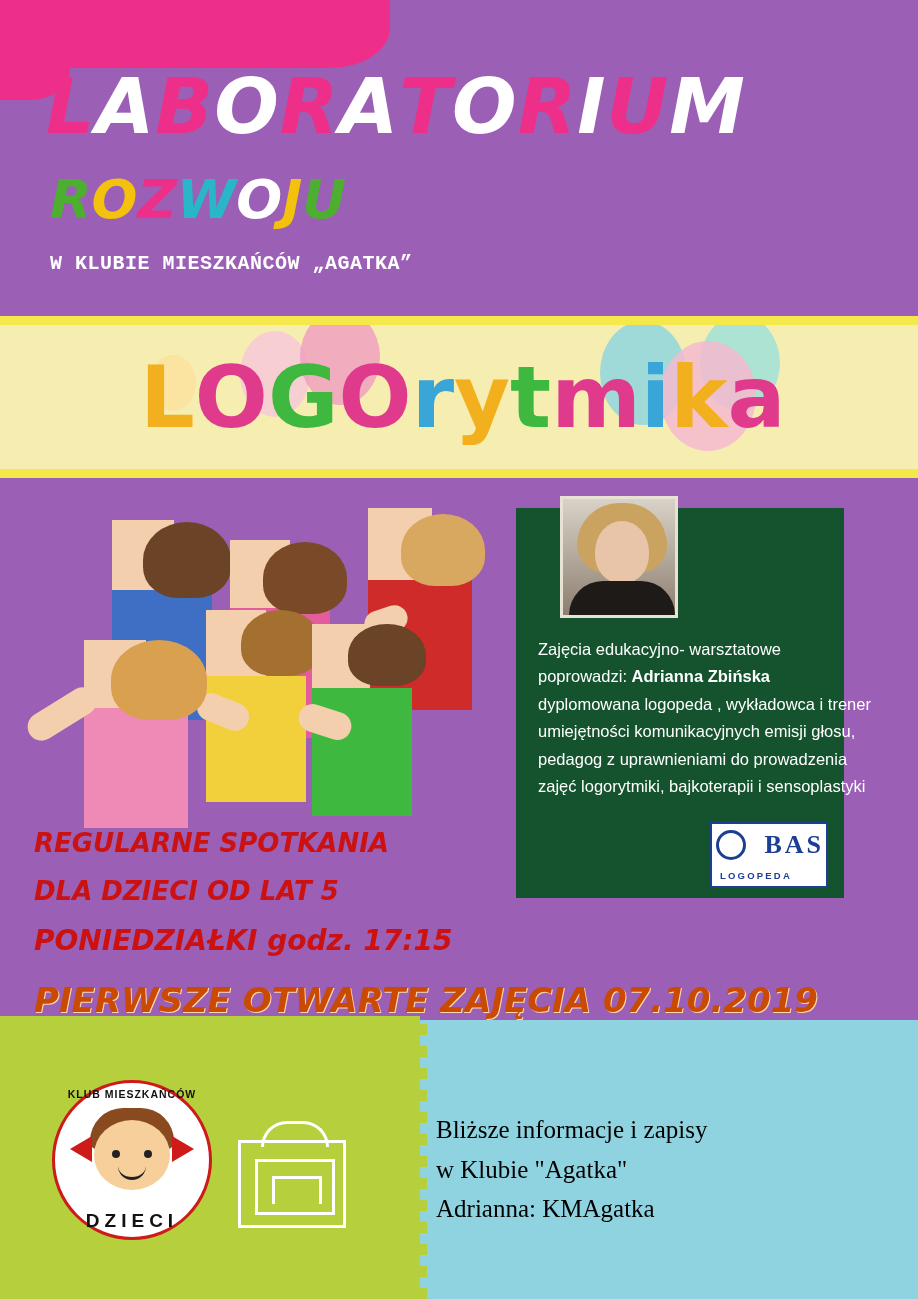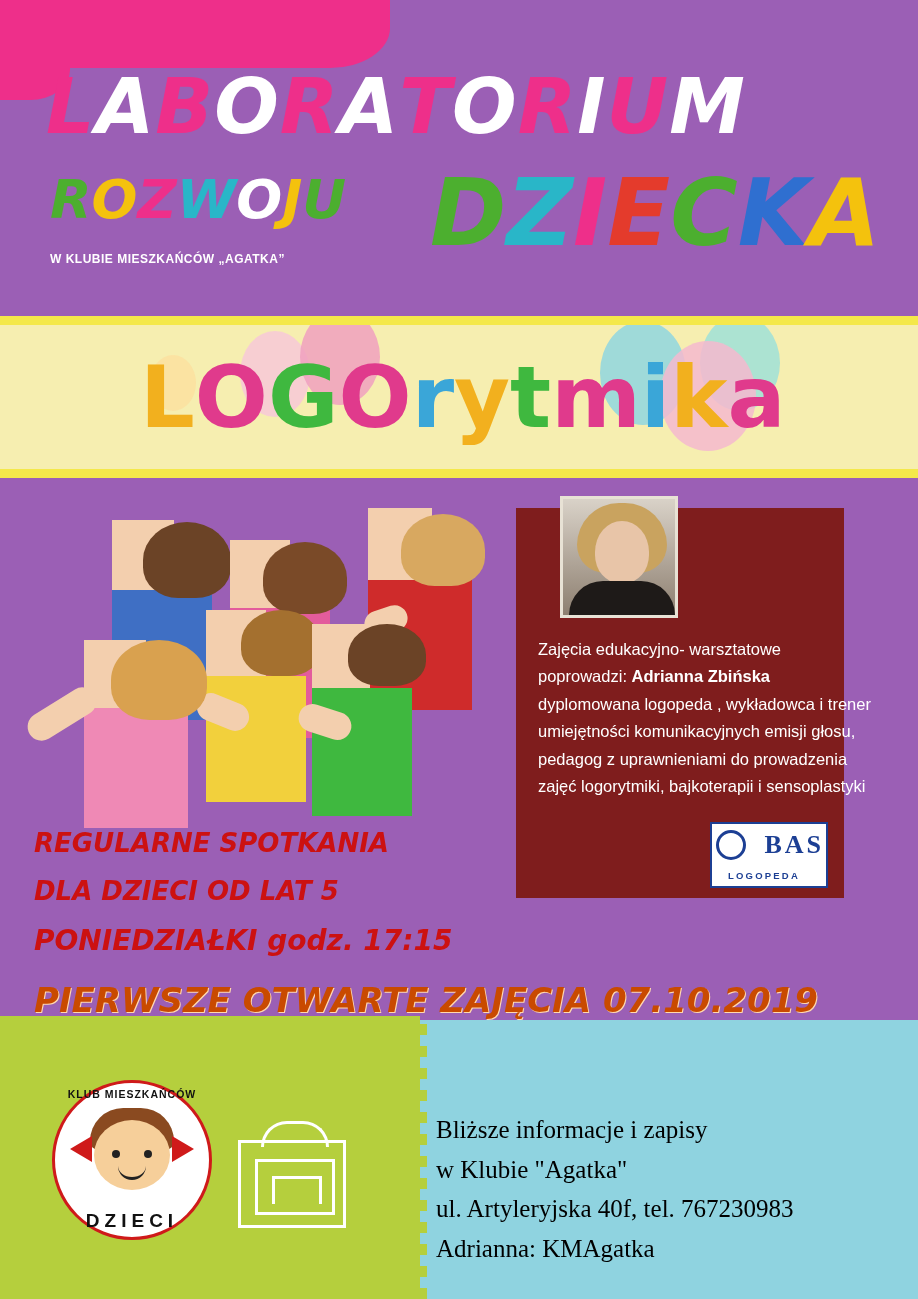--- a/index.html
+++ b/index.html
@@ -41,23 +41,23 @@
   .title-roz {
     position:absolute; left:50px; top:168px;
     font-size:54px; font-weight:bold; font-style:italic;
     font-family:"DejaVu Sans", sans-serif;
     white-space:nowrap;
   }
   .title-roz span { display:inline-block; }
 
   .subtitle {
     position:absolute; left:50px; top:252px;
-    font-size:12px; font-weight:bold; color:#ffffff;
+    font-size:20px; font-weight:bold; color:#ffffff;
     letter-spacing:0.5px;
-    font-family:Liberation Sans, sans-serif;
+    font-family:Liberation Mono, monospace;
   }
 
   .title-dziecka {
     position:absolute; left:430px; top:160px;
     font-size:92px; font-weight:bold; font-style:italic;
     font-family:"DejaVu Sans", sans-serif;
     white-space:nowrap;
   }
   .title-dziecka span { display:inline-block; }
 
@@ -94,21 +94,21 @@
   
   .kids {
     position:absolute; left:0; top:20px; width:540px; height:320px;
   }
   .hair { position:absolute; left:50%; transform:translateX(-50%); border-radius:50% 50% 40% 40%; }
   .arm { position:absolute; border-radius:14px; }
 
   
   .orange-card {
     position:absolute; left:516px; top:28px; width:328px; height:390px;
-    background:#7f1d1d;
+    background:#14532d;
   }
   .orange-card::before {
     content:""; position:absolute; inset:-7px;
     background:
       repeating-linear-gradient(90deg, #ef8437 0 10px, transparent 10px 20px) top/100% 7px no-repeat,
       repeating-linear-gradient(90deg, #ef8437 0 10px, transparent 10px 20px) bottom/100% 7px no-repeat,
       repeating-linear-gradient(0deg, #ef8437 0 10px, transparent 10px 20px) left/7px 100% no-repeat,
       repeating-linear-gradient(0deg, #ef8437 0 10px, transparent 10px 20px) right/7px 100% no-repeat;
     z-index:-1;
   }
@@ -139,21 +139,21 @@
   .bas-logo {
     position:absolute; right:16px; bottom:10px; width:118px; height:66px;
     background:#ffffff; border:2px solid #1c3f94;
   }
   .bas-logo .bas-main {
     position:absolute; left:8px; top:6px; width:104px; height:34px;
     color:#1c3f94; font-size:26px; font-weight:bold; letter-spacing:3px;
     font-family:"Liberation Serif", serif;
   }
   .bas-logo .bas-sub {
-    position:absolute; left:16px; bottom:5px;
+    position:absolute; left:8px; bottom:5px;
     color:#1c3f94; font-size:9.5px; letter-spacing:2.2px; font-weight:bold;
   }
   .bas-circle {
     position:absolute; left:4px; top:6px; width:30px; height:30px;
     border:3px solid #1c3f94; border-radius:50%;
   }
 
   
   .reg-line1, .reg-line2 {
     position:absolute; left:34px;
@@ -263,21 +263,20 @@
 
 <div class="poster">
 
   <div class="header">
     <div class="pink-blob"></div>
     <div class="pink-blob2"></div>
 
     <div class="title-lab" id="title-lab"><span style="color: rgb(238, 47, 138);">L</span><span style="color: rgb(255, 255, 255);">A</span><span style="color: rgb(238, 47, 138);">B</span><span style="color: rgb(255, 255, 255);">O</span><span style="color: rgb(238, 47, 138);">R</span><span style="color: rgb(255, 255, 255);">A</span><span style="color: rgb(238, 47, 138);">T</span><span style="color: rgb(255, 255, 255);">O</span><span style="color: rgb(238, 47, 138);">R</span><span style="color: rgb(255, 255, 255);">I</span><span style="color: rgb(238, 47, 138);">U</span><span style="color: rgb(255, 255, 255);">M</span></div>
     <div class="title-roz" id="title-roz"><span style="color: rgb(76, 175, 47);">R</span><span style="color: rgb(244, 194, 13);">O</span><span style="color: rgb(238, 47, 138);">Z</span><span style="color: rgb(41, 182, 200);">W</span><span style="color: rgb(255, 255, 255);">O</span><span style="color: rgb(244, 194, 13);">J</span><span style="color: rgb(76, 175, 47);">U</span></div>
     <div class="subtitle">W KLUBIE MIESZKAŃCÓW „AGATKA”</div>
-    <div class="title-dziecka" id="title-dziecka"><span style="color: rgb(76, 175, 47);">D</span><span style="color: rgb(41, 182, 200);">Z</span><span style="color: rgb(238, 47, 138);">I</span><span style="color: rgb(228, 59, 44);">E</span><span style="color: rgb(76, 175, 47);">C</span><span style="color: rgb(47, 111, 208);">K</span><span style="color: rgb(244, 194, 13);">A</span></div>
   </div>
 
   <div class="banner">
     <div class="balloon b1"></div>
     <div class="balloon b2"></div>
     <div class="balloon b6"></div>
     <div class="balloon b3"></div>
     <div class="balloon b5"></div>
     <div class="balloon b4"></div>
     <div class="banner-text" id="banner-text"><span style="color: rgb(242, 176, 30);">L</span><span style="color: rgb(224, 58, 140);">O</span><span style="color: rgb(63, 184, 63);">G</span><span style="color: rgb(224, 58, 140);">O</span><span style="color: rgb(58, 166, 216);">r</span><span style="color: rgb(242, 176, 30);">y</span><span style="color: rgb(63, 184, 63);">t</span><span style="color: rgb(224, 58, 140);">m</span><span style="color: rgb(58, 166, 216);">i</span><span style="color: rgb(242, 176, 30);">k</span><span style="color: rgb(224, 58, 140);">a</span></div>
@@ -375,17 +374,16 @@
   <div class="ism-logo">
     <div class="ism-roof"></div>
     <div class="ism-inner">
       <div class="ism-inner2"></div>
     </div>
   </div>
 
   <div class="footer-text">
     <div>Bliższe informacje i zapisy</div>
     <div> w Klubie "Agatka"</div>
-    <div>ul. Artyleryjska 40f, tel. 767230983</div>
     <div>Adrianna: KMAgatka</div>
   </div>
 
 </div>
 
 </body></html>

